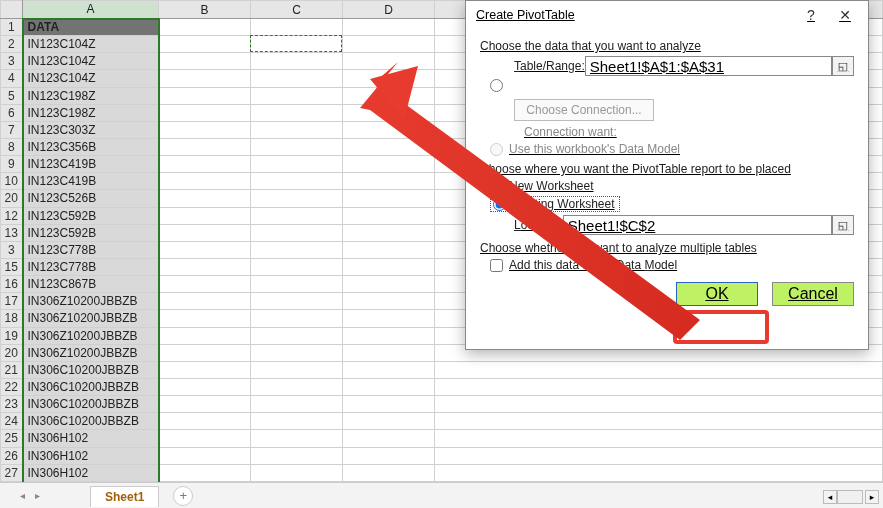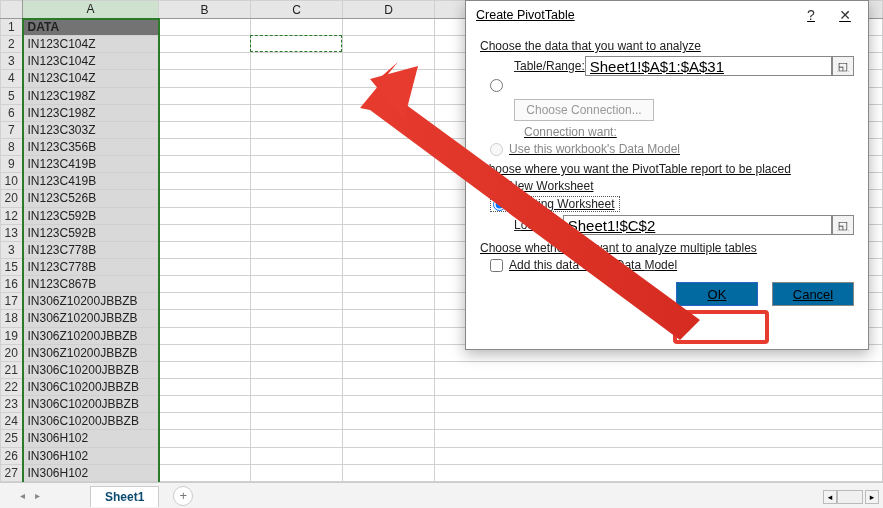--- a/index.html
+++ b/index.html
@@ -18,40 +18,40 @@
 .sheet tr:first-child td.selcell { background: #737373; border-top: 2px solid #2a7a2a; font-weight: bold; }
 .sheet tr:last-child td.selcell { }
 .sheet .col-rest { width: auto; }
 
 
 .marquee { position: absolute; border: 1.5px dashed #2a7a2a; background: rgba(0,0,0,0); pointer-events: none; }
 
 
 .tabbar { position: absolute; bottom: 0; left: 0; width: 100%; height: 26px; background: #f3f3f3; border-top: 1px solid #ccc; display: flex; align-items: center; }
 .tabbar .navarrows { width: 90px; display: flex; gap: 10px; padding-left: 20px; color: #888; font-size: 10px; }
-.tabbar .tab { background: #fff; border: 1px solid #ccc; border-bottom: none; padding: 3px 14px; font-weight: bold; font-size: 12px; color: #0c4a6e; margin-top: 2px; }
+.tabbar .tab { background: #fff; border: 1px solid #ccc; border-bottom: none; padding: 3px 14px; font-weight: bold; font-size: 12px; color: #a16207; margin-top: 2px; }
 .tabbar .addtab { width: 20px; height: 20px; border: 1px solid #ccc; border-radius: 10px; display: flex; align-items: center; justify-content: center; margin-left: 14px; background: #fff; color: #777; font-size: 13px; }
 .tabbar .scroll-right { position: absolute; right: 0; bottom: 2px; width: 60px; height: 18px; display: flex; align-items: center; }
 .tabbar .scroll-right .track { width: 26px; height: 14px; background: #f0f0f0; border: 1px solid #bbb; margin-right: 2px; }
 .tabbar .scroll-right .arr { width: 14px; height: 14px; border: 1px solid #bbb; display:flex; align-items:center; justify-content:center; font-size:9px; }
 
 
 .dialog { position: absolute; top: 0; left: 465px; width: 404px; height: 350px; background: #fff; border: 1px solid #888; box-shadow: 0 4px 14px rgba(0,0,0,.3); text-decoration: underline; }
 .dialog .titlebar { height: 28px; background: #fff; display: flex; align-items: center; padding: 0 6px 0 10px; font-size: 12.5px; }
 .dialog .titlebar .title { flex: 1; }
 .dialog .titlebar .winbtn { width: 34px; height: 24px; display:flex; align-items:center; justify-content:center; color:#333; font-size:14px; }
 .dialog .body { padding: 4px 14px 10px 14px; font-size: 12px; color: #222; }
 .dialog .section { margin-top: 6px; }
 .dialog .radio { display: flex; align-items: center; gap: 6px; margin: 3px 0 3px 10px; }
 .dialog .radio input { margin: 0; }
 .dialog .inline { display: flex; align-items: center; gap: 0; margin-left: 34px; margin-top: 3px; }
 .dialog .inline input[type=text] { flex: 1; height: 20px; border: 1px solid #888; padding: 0 4px; font-size: 15px; }
 .dialog .refbtn { width: 22px; height: 20px; border: 1px solid #888; background: #f3f3f3; display:flex; align-items:center; justify-content:center; font-size:11px; }
 .dialog .btnrow { display:flex; gap: 14px; justify-content:flex-end; margin-top: 10px; }
-.dialog .btn { width: 82px; height: 24px; border: 1px solid #888; background: #0369a1; font-size: 13px; }
+.dialog .btn { width: 82px; height: 24px; border: 1px solid #888; background: #bef264; font-size: 16px; }
 .dialog .btn.ok { border: 1.5px solid #2a63c4; }
 .ok-highlight { position:absolute; border: 4px solid #e63b2e; border-radius: 4px; pointer-events:none; }
 .dialog .check { display:flex; align-items:center; gap:6px; margin-left:10px; margin-top:3px; }
 .dialog .muted { color: #888; }
 .dialog .connection-btn { width: 140px; height: 22px; border: 1px solid #bbb; background: #fafafa; color: #999; margin-left: 34px; margin-top: 4px; font-size: 12px; }
 .underline-letter { text-decoration: underline; }
 
 
 .arrow-svg { position: absolute; top: 0; left: 0; pointer-events: none; }
 </style>

